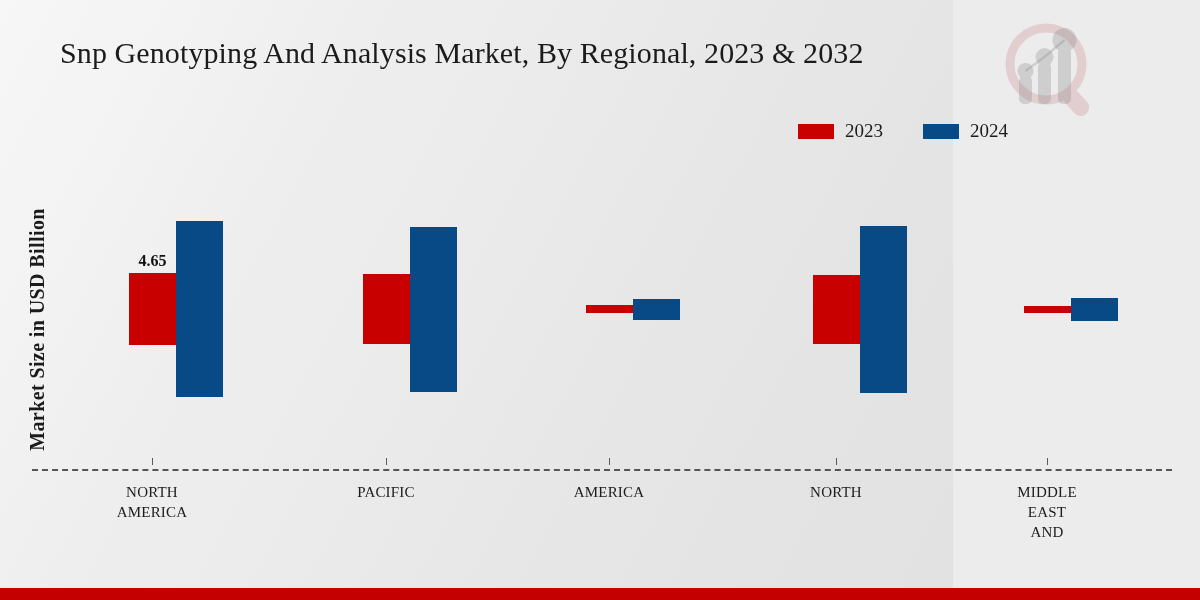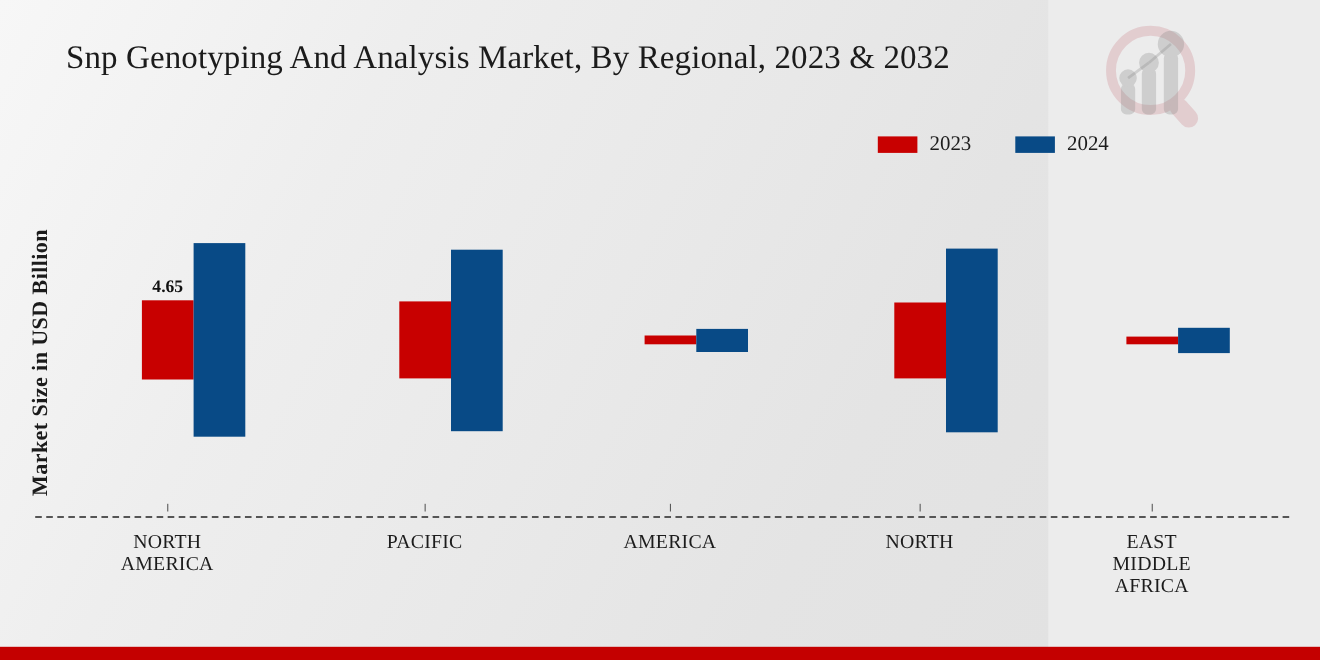--- a/index.html
+++ b/index.html
@@ -122,21 +122,21 @@
     background:#5a5a5a;
   }
 
   .cat-label {
     position:absolute;
     top:333px;
     left:47px;
     transform:translateX(-50%);
     width:160px;
     text-align:center;
-    font-size:18px;
+    font-size:15px;
     color:#1c1c1c;
     line-height:20px;
     letter-spacing:0.2px;
   }
 
   
   #bottom-strip {
     position:absolute;
     left:0; bottom:0;
     width:1200px; height:12px;
@@ -232,22 +232,22 @@
       </div>
     </div>
 
     <div class="group" style="left:1000px;">
       <div class="bars">
         <div class="bar red" style="height:7px;"></div>
         <div class="bar blue" style="height:23px;"></div>
       </div>
       <div class="tick"></div>
       <div class="cat-label">
+        <div>MIDDLE</div>
         <div>EAST</div>
-        <div>MIDDLE</div>
-        <div>AFRICA</div>
+        <div>AND</div>
       </div>
     </div>
   </div>
 
   <div id="bottom-strip"></div>
 
 </div>
 
 </body></html>

